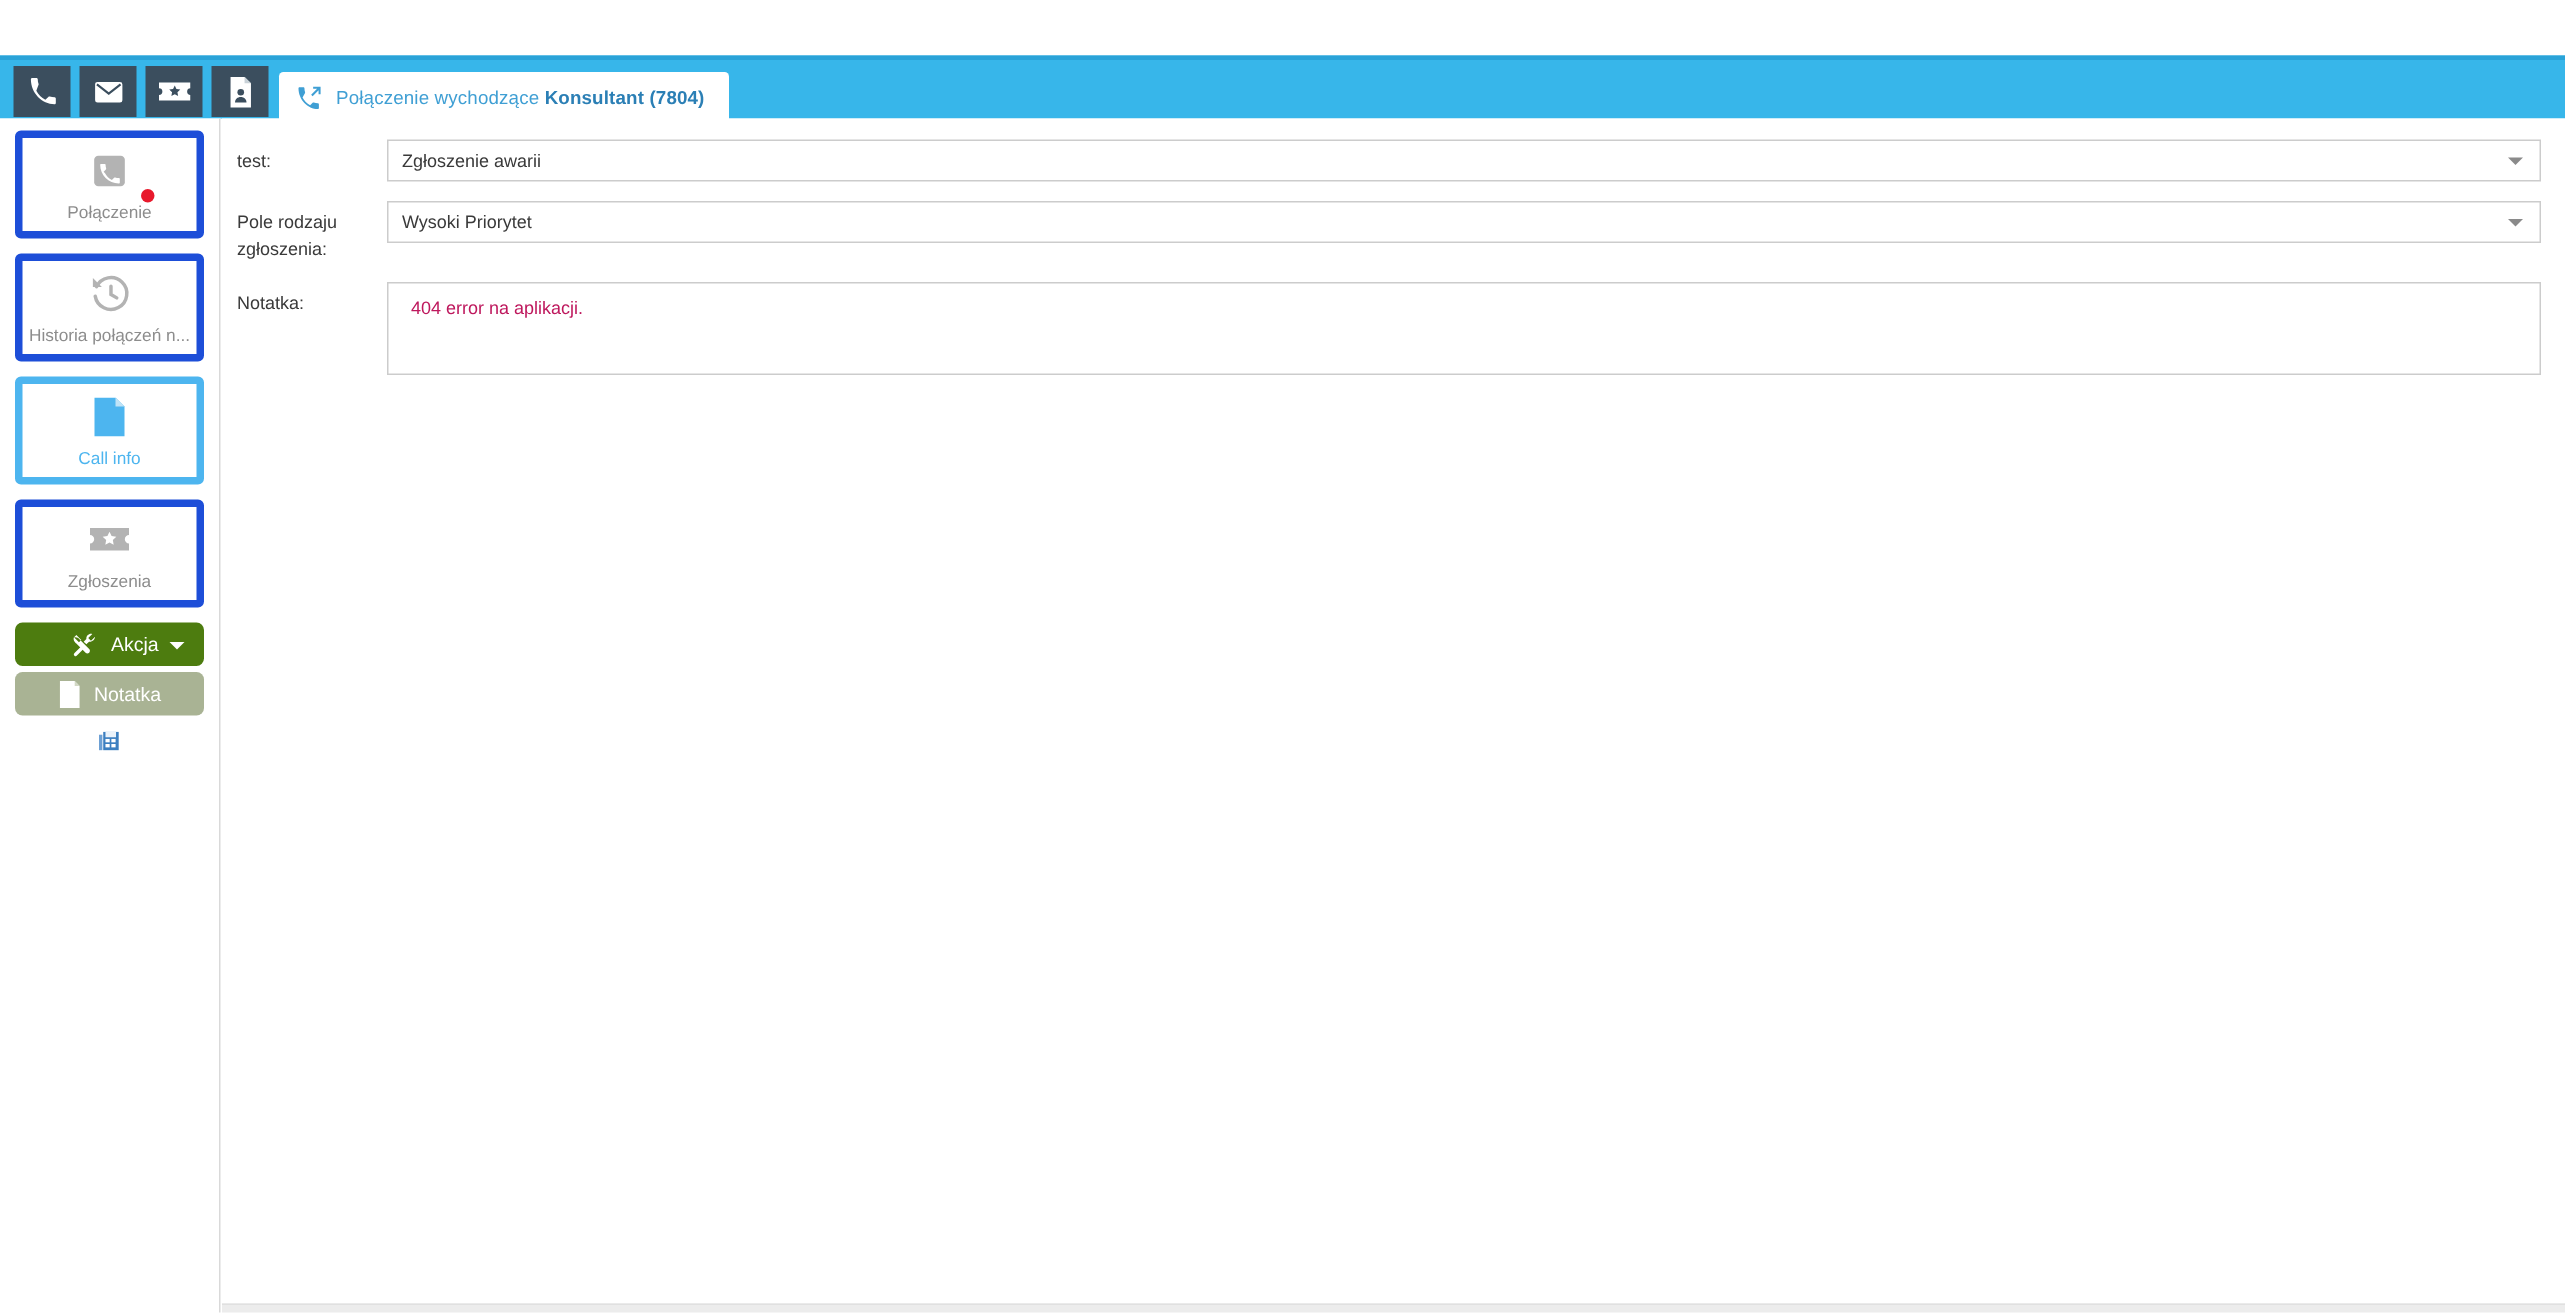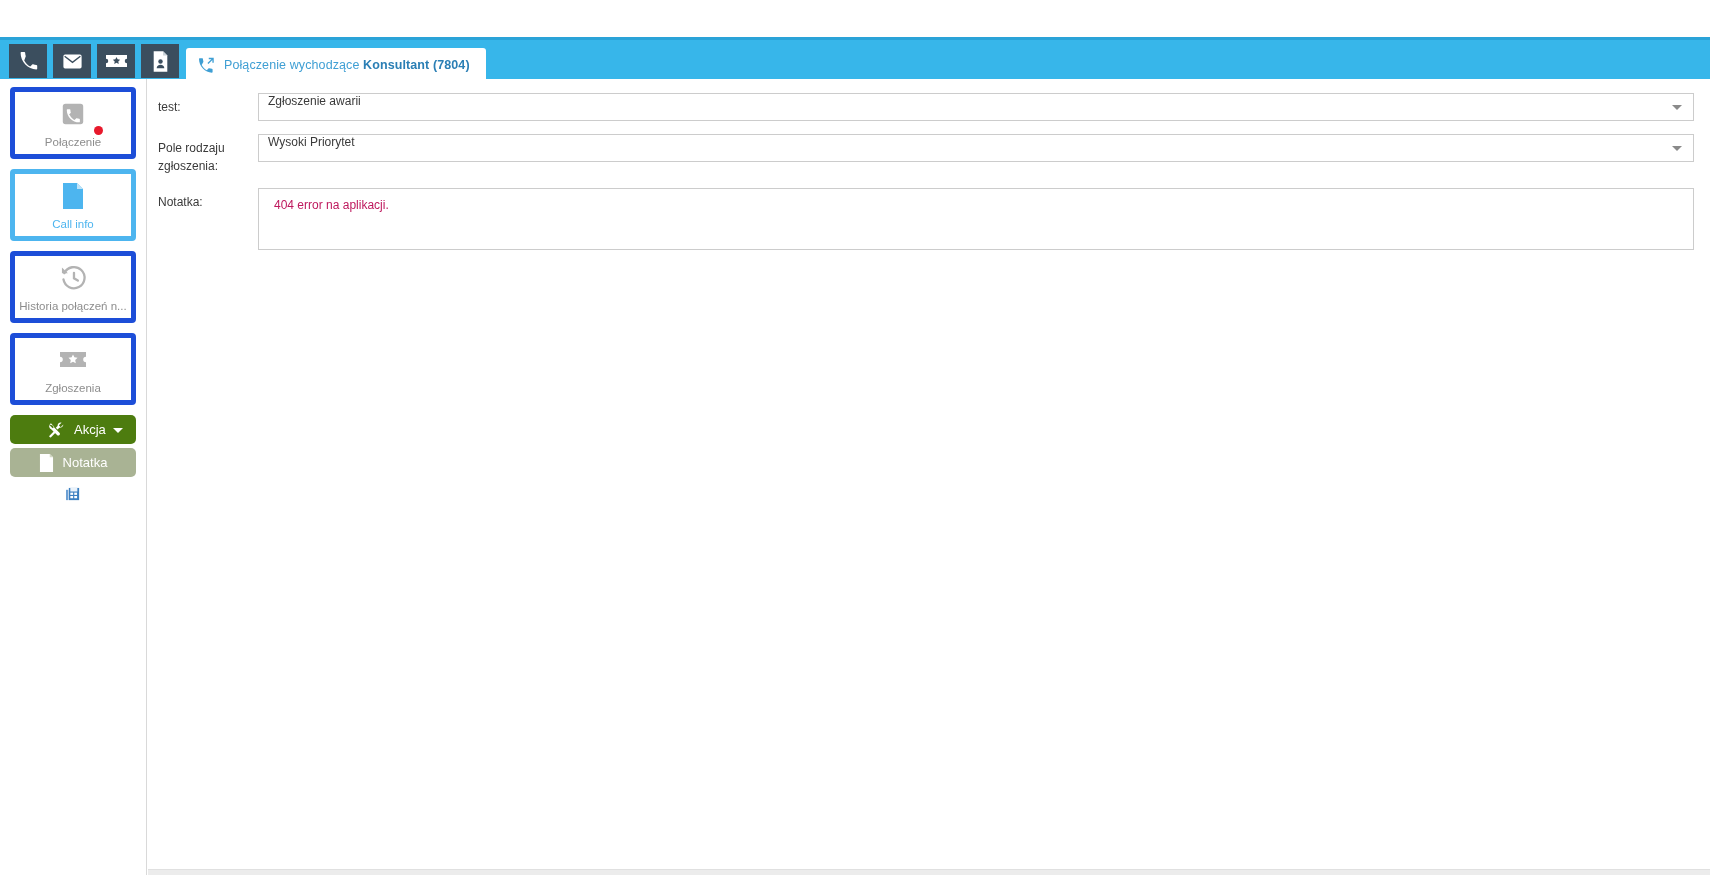--- a/index.html
+++ b/index.html
@@ -126,21 +126,21 @@
     line-height: 18px;
     padding-top: 5px;
   }
   .field-wrap { flex: 1 1 auto; position: relative; }
 
   .select-box {
     width: 100%; height: 28px;
     border: 1px solid #cccccc;
     background: #ffffff;
     font-size: 12px; color: #3a3a3a;
-    display: flex; 
+    display: flex; align-items: center;
     padding: 0 30px 0 9px;
     cursor: pointer;
   }
   .caret {
     position: absolute; right: 12px; top: 50%; margin-top: -2px;
     width: 0; height: 0;
     border-left: 5px solid transparent;
     border-right: 5px solid transparent;
     border-top: 5px solid #8a8a8a;
     pointer-events: none;
@@ -241,39 +241,39 @@
       <span class="sb-ico">
         <svg width="26" height="26" viewBox="0 0 28 28">
           <rect x="3" y="3" width="22" height="22" rx="3" fill="#b3b3b3"></rect>
           <path d="M10.8 15.6c1.1 2.1 2.8 3.8 4.9 4.9l1.6-1.6c.2-.2.5-.3.8-.2.8.3 1.7.4 2.6.4.4 0 .7.3.7.7v2.5c0 .4-.3.7-.7.7-7.4 0-13.4-6-13.4-13.4 0-.4.3-.7.7-.7h2.5c.4 0 .7.3.7.7 0 .9.1 1.8.4 2.6.1.3 0 .6-.2.8l-1.6 1.6z" fill="#ffffff"></path>
         </svg>
       </span>
       <span class="sb-label">Połączenie</span>
       <span class="reddot"></span>
     </div>
 
-    <div class="side-btn active">
-      <span class="sb-ico">
-        <svg width="22" height="26" viewBox="0 0 22 26">
-          <path d="M1 0h14l6 6v20H1z" fill="#4db5ef"></path>
-          <path d="M15 0l6 6h-6z" fill="#bfe3f7"></path>
-        </svg>
-      </span>
-      <span class="sb-label">Call info</span>
-    </div>
-
     <div class="side-btn">
       <span class="sb-ico">
         <svg width="27" height="27" viewBox="0 0 28 28" fill="none" stroke="#b3b3b3" stroke-width="2.4">
           <path d="M4.5 9.5A11 11 0 1 1 3.6 16" stroke-linecap="round"></path>
           <path d="M2 3.5v6.2h6.2" fill="#b3b3b3" stroke="none"></path>
           <path d="M14.5 9.2v5.6l4 2.4" stroke-linecap="round"></path>
         </svg>
       </span>
       <span class="sb-label">Historia połączeń n...</span>
+    </div>
+
+    <div class="side-btn active">
+      <span class="sb-ico">
+        <svg width="22" height="26" viewBox="0 0 22 26">
+          <path d="M1 0h14l6 6v20H1z" fill="#4db5ef"></path>
+          <path d="M15 0l6 6h-6z" fill="#bfe3f7"></path>
+        </svg>
+      </span>
+      <span class="sb-label">Call info</span>
     </div>
 
     <div class="side-btn">
       <span class="sb-ico">
         <svg width="26" height="19" viewBox="0 0 28 20" fill="#b3b3b3">
           <path d="M0 2h28v5a3 3 0 000 6v5H0v-5a3 3 0 000-6V2z"></path>
           <path d="M14 4.6l1.5 3.1 3.4.5-2.5 2.4.6 3.4-3-1.6-3 1.6.6-3.4-2.5-2.4 3.4-.5z" fill="#ffffff"></path>
         </svg>
       </span>
       <span class="sb-label">Zgłoszenia</span>

